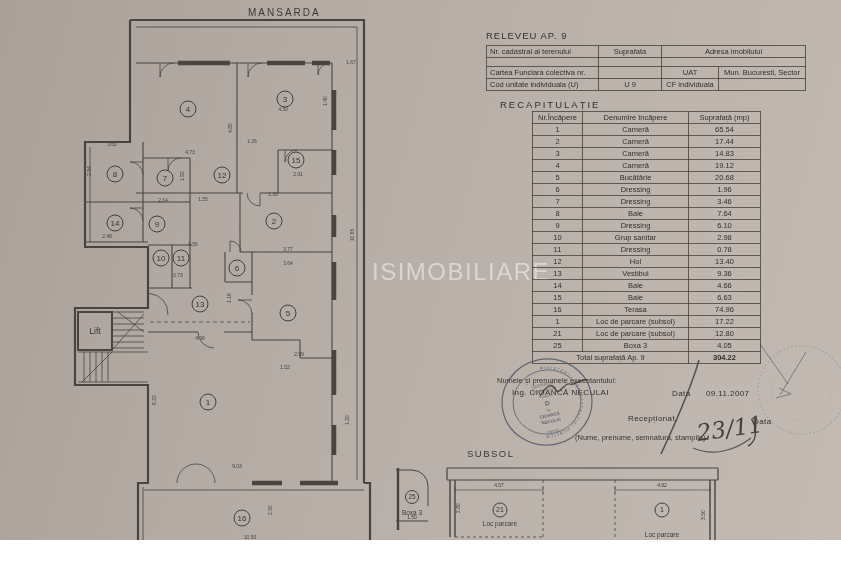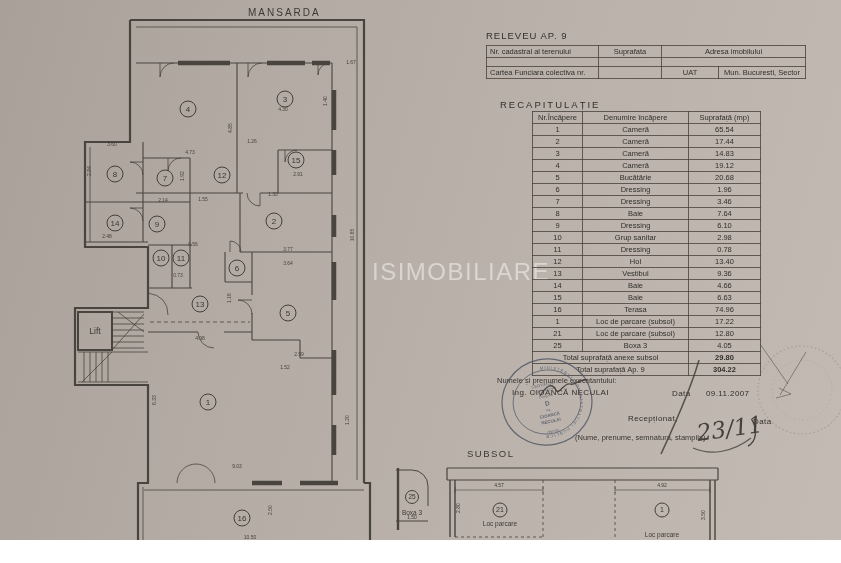--- a/index.html
+++ b/index.html
@@ -200,20 +200,26 @@
           <td></td>
           <td></td>
           <td colspan="2"></td>
         </tr>
         <tr>
           <td>Cartea Funciara colectiva nr.</td>
           <td></td>
           <td>UAT</td>
           <td>Mun. Bucuresti, Sector</td>
         </tr>
+        <tr>
+          <td>Cod unitate individuala (U)</td>
+          <td>U 9</td>
+          <td>CF individuala</td>
+          <td></td>
+        </tr>
       </tbody>
   </table>
 
   <div class="abs tbl-title" style="left:500px;top:99px;width:245px;letter-spacing:2px;">RECAPITULAȚIE</div>
 
   <table id="recap-table" class="abs" style="left:532px;top:111px;width:228px;">
     <colgroup>
         <col style="width:50px">
         <col style="width:106px">
         <col style="width:72px">
@@ -311,24 +317,20 @@
         </tr>
         <tr>
           <td>21</td>
           <td>Loc de parcare (subsol)</td>
           <td>12.80</td>
         </tr>
         <tr>
           <td>25</td>
           <td>Boxa 3</td>
           <td>4.05</td>
-        </tr>
-        <tr>
-          <td colspan="2">Total suprafață anexe subsol</td>
-          <td class="b">29.80</td>
         </tr>
         <tr>
           <td colspan="2">Total suprafață Ap. 9</td>
           <td class="b">304.22</td>
         </tr>
       </tbody>
   </table>
 
   <div class="abs sig-text" style="left:497px;top:376px;">Numele și prenumele executantului:</div>
   <div class="abs sig-name" style="left:512px;top:388px;">Ing. CIOANCĂ NECULAI</div>

